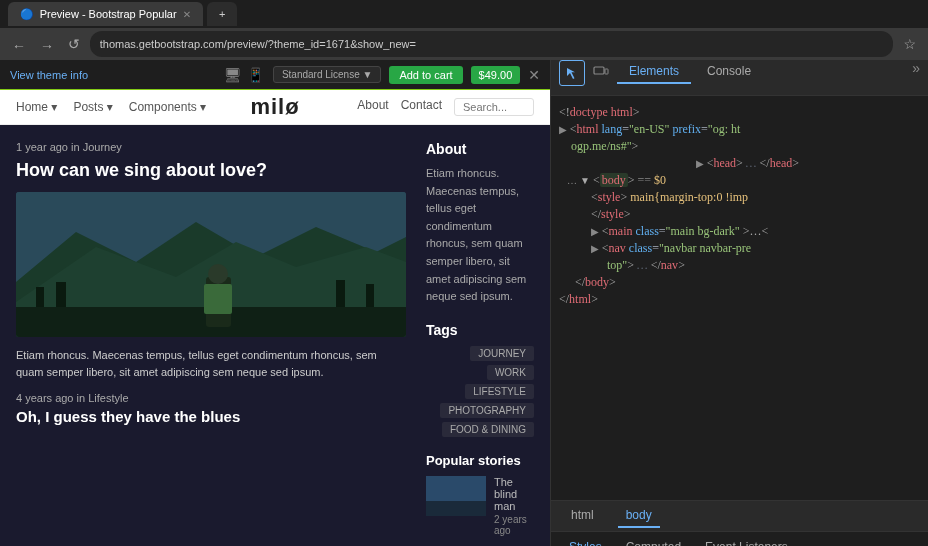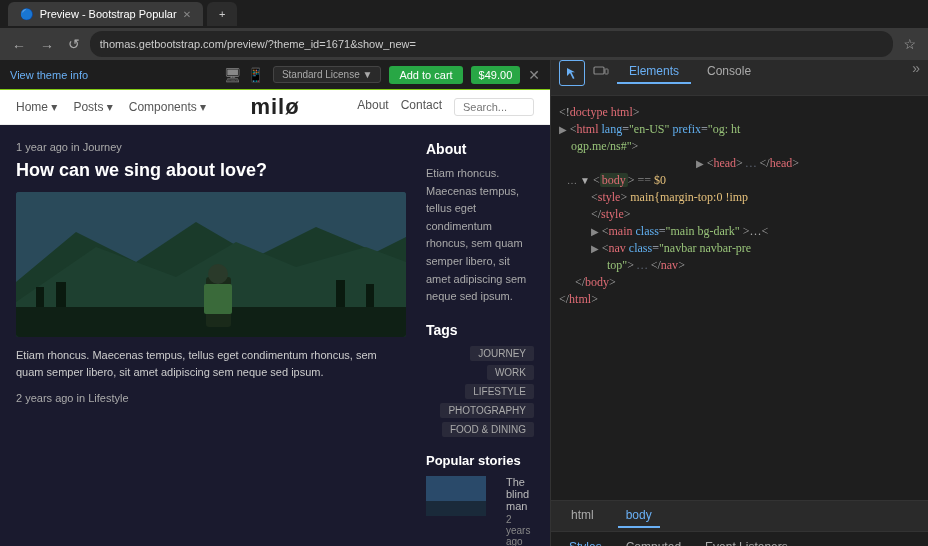--- a/index.html
+++ b/index.html
@@ -50,21 +50,21 @@
     .article2-meta { color: #aaa; font-size: 11px; margin-bottom: 4px; }
     .article2-title { color: #fff; font-size: 15px; font-weight: bold; }
 
     .sidebar-section { margin-bottom: 16px; }
     .sidebar-title { color: #fff; font-size: 14px; font-weight: bold; margin-bottom: 8px; }
     .sidebar-text { color: #aaa; font-size: 11px; line-height: 1.6; }
     .tags-list { display: flex; flex-wrap: wrap; gap: 4px; margin-top: 4px; justify-content: flex-end; }
     .tag { background: #2a2a3a; color: #aaa; font-size: 10px; padding: 2px 8px; border-radius: 2px; }
 
     .popular-title { color: #fff; font-size: 13px; font-weight: bold; margin-bottom: 8px; }
-    .popular-item { display: flex; gap: 20px; align-items: flex-start; margin-bottom: 6px; }
+    .popular-item { display: flex; gap: 8px; align-items: flex-start; margin-bottom: 6px; }
     .popular-img { width: 60px; height: 40px; background: linear-gradient(135deg, #3a5a7a, #2a3a5a); border-radius: 2px; flex-shrink: 0; }
     .popular-text { font-size: 11px; color: #bbb; }
     .popular-meta { font-size: 10px; color: #888; margin-top: 2px; }
 
     
     .devtools-panel { flex: 1; background: #1e1e1e; display: flex; flex-direction: column; border-left: 1px solid #333; }
     .devtools-header { background: #2a2a2a; height: 36px; display: flex; align-items: flex-start; padding: 0 8px; gap: 4px; border-bottom: 1px solid #333; }
     .devtools-tab { color: #aaa; font-size: 12px; padding: 4px 12px; cursor: pointer; border-bottom: 2px solid transparent; }
     .devtools-tab.active { color: #6ab0f5; border-bottom: 2px solid #6ab0f5; }
     .devtools-more { color: #888; margin-left: auto; font-size: 14px; }
@@ -179,21 +179,22 @@
               <rect x="350" y="92" width="8" height="23" fill="#0a1a0f"></rect>
 
               <rect x="190" y="85" width="25" height="50" rx="3" fill="#1a2a1a"></rect>
               <ellipse cx="202" cy="82" rx="10" ry="10" fill="#2a3a2a"></ellipse>
 
               <rect x="188" y="92" width="28" height="30" rx="2" fill="#3a6a3a"></rect>
             </svg>
           </div>
           <div class="article-excerpt">Etiam rhoncus. Maecenas tempus, tellus eget condimentum rhoncus, sem quam semper libero, sit amet adipiscing sem neque sed ipsum.</div>
 
-          <div class="article2-meta">2 years ago in Lifestyle</div>
+          <div class="article2-meta">4 years ago in Lifestyle</div>
+          <div class="article2-title">Oh, I guess they have the blues</div>
         </div>
 
         <div class="sidebar">
           <div class="sidebar-section">
             <div class="sidebar-title">About</div>
             <div class="sidebar-text">Etiam rhoncus. Maecenas tempus, tellus eget condimentum rhoncus, sem quam semper libero, sit amet adipiscing sem neque sed ipsum.</div>
           </div>
 
           <div class="sidebar-section">
             <div class="sidebar-title">Tags</div>

